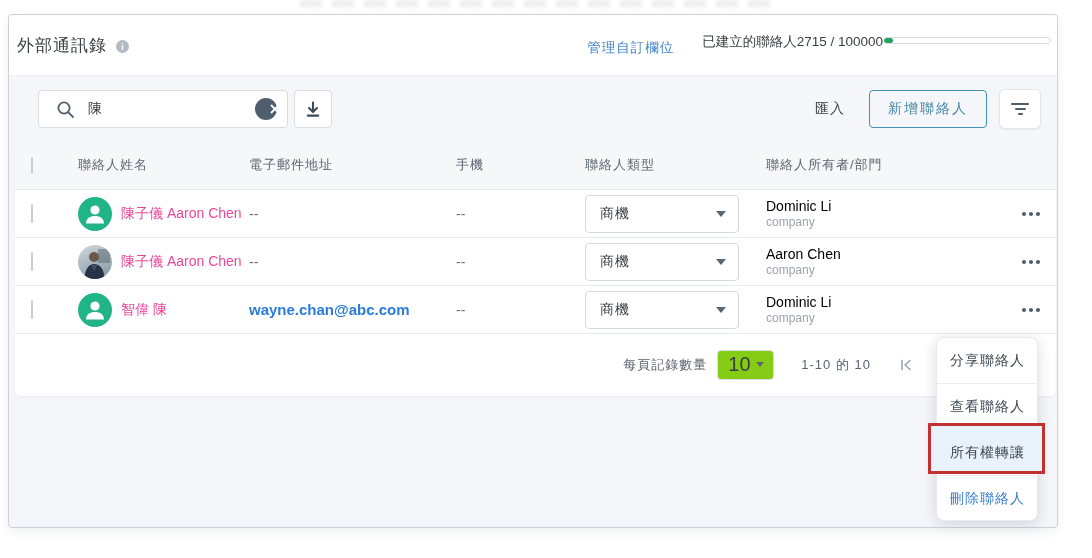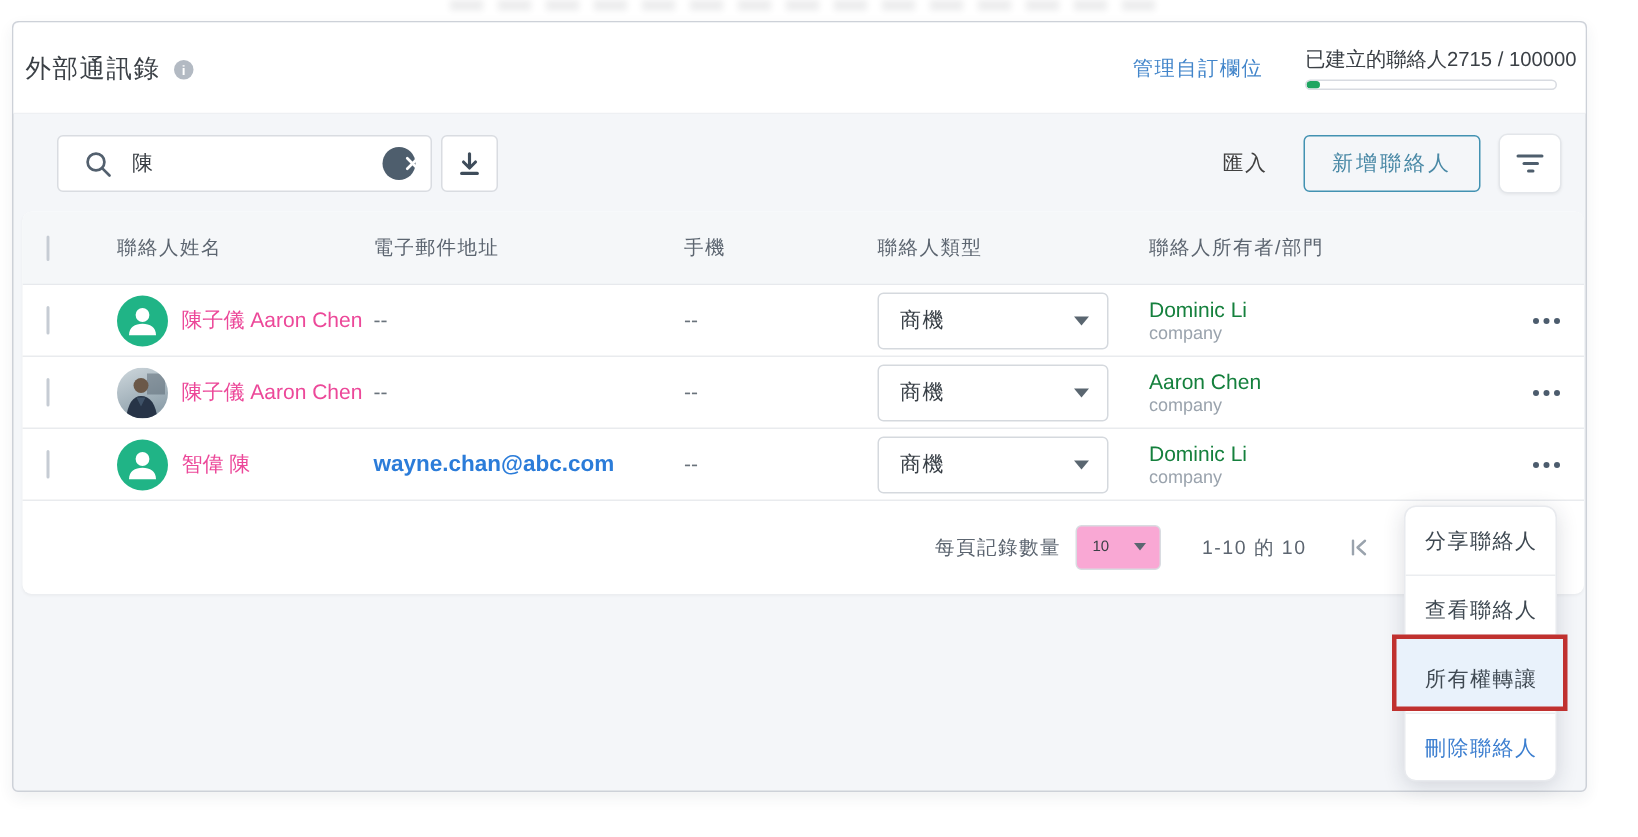--- a/index.html
+++ b/index.html
@@ -19,21 +19,21 @@
   
   .title-bar { height:61px; background:#fff; border-radius:4px 4px 0 0;
     border-bottom:1px solid #eef0f3; display:flex; align-items:center;
     padding:0 6px 0 8px; }
   .page-title { font-size:17px; color:#3b4046; letter-spacing:1px; }
   .info-icon { width:13px; height:13px; border-radius:50%; background:#b3bac3;
     color:#fff; font-size:9px; font-weight:bold; display:inline-flex;
     align-items:center; justify-content:center; margin-left:9px; margin-top:3px; }
   .title-right { margin-left:auto; display:flex; align-items:flex-start; gap:28px; }
   .manage-link { font-size:13.5px; color:#4285ca; letter-spacing:1px; margin-top:6px; cursor:pointer; }
-  .counter-wrap { display:flex; flex-direction:column; }
+  .counter-wrap { display:flex; }
   .counter-label { font-size:13.5px; color:#3b4046; }
   .progress-track { margin-top:4px; width:168px; height:7px; background:#fff;
     border:1px solid #d8dbe1; border-radius:4px; overflow:hidden; }
   .progress-fill { width:9px; height:100%; background:#1fa561; border-radius:4px; }
 
   
   .toolbar { display:flex; align-items:center; padding:13px 16px 12px 29px; }
   .search-box { width:250px; height:38px; background:#fff; border:1px solid #d9dce1;
     border-radius:4px; display:flex; align-items:center; }
   .search-box svg { margin-left:17px; flex:0 0 auto; }
@@ -75,32 +75,32 @@
     display:flex; align-items:center; justify-content:center; overflow:hidden; }
   .avatar-green { background:#20b486; }
   .name-text { margin-left:9px; font-size:14px; color:#ec4899; white-space:nowrap; }
   .dash { font-size:14px; color:#6a737c; }
   .email-link { font-size:15px; font-weight:bold; color:#2b7cd9; cursor:pointer; }
   .type-select { width:154px; height:38px; background:#fff; border:1px solid #d5d9de;
     border-radius:4px; display:flex; align-items:center; padding:0 12px 0 14px;
     font-size:14px; color:#383f46; letter-spacing:1px; cursor:pointer; }
   .caret { margin-left:auto; width:0; height:0; border-left:5px solid transparent;
     border-right:5px solid transparent; border-top:6px solid #5a6670; }
-  .owner-name { font-size:14px; color:#15803d; line-height:17px; }
+  .owner-name { font-size:14px; color:#000000; line-height:17px; }
   .owner-dept { font-size:12px; color:#9aa3ad; line-height:15px; }
   .kebab { display:flex; gap:3px; cursor:pointer; }
   .kebab b { width:4px; height:4px; border-radius:50%; background:#4c5c6d; }
 
   
   .pagination { height:61px; display:flex; align-items:center; justify-content:flex-end;
     padding-right:142px; }
   .pg-label { font-size:13px; color:#5c6570; letter-spacing:1px; }
-  .pp-select { margin-left:10px; width:57px; height:30px; background:#f9a8d4;
+  .pp-select { margin-left:10px; width:57px; height:30px; background:#84cc16;
     border:1px solid #d9dce1; border-radius:4px; display:flex; align-items:center;
-    padding:0 9px 0 10px; font-size:10px; color:#3b4046; cursor:pointer; }
+    padding:0 9px 0 10px; font-size:20px; color:#3b4046; cursor:pointer; }
   .pp-select .caret { border-top-width:5px; border-left-width:4.5px; border-right-width:4.5px; }
   .pg-range { margin-left:27px; font-size:13px; color:#5c6570; letter-spacing:1px; }
   .pg-first { margin-left:27px; cursor:pointer; display:flex; align-items:center; }
 
   
   .context-menu { position:absolute; left:936px; top:337px; width:102px; height:184px;
     background:#fff; border:1px solid #e8eaee; border-radius:8px;
     box-shadow:0 3px 14px rgba(30,40,60,.16); z-index:20; }
   .menu-item { height:46px; display:flex; align-items:center; padding-left:13px;
     font-size:14px; color:#3f4952; letter-spacing:1px; cursor:pointer;

